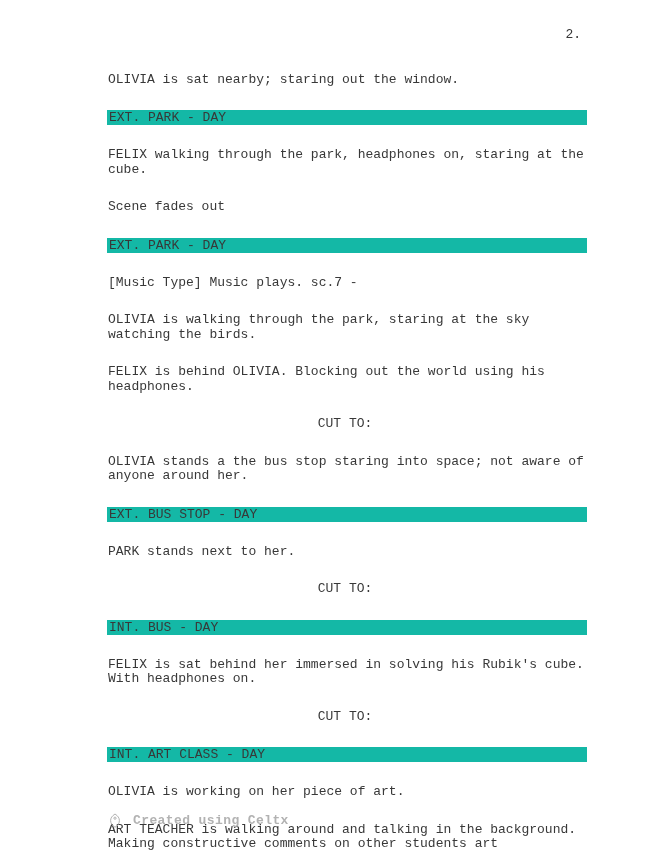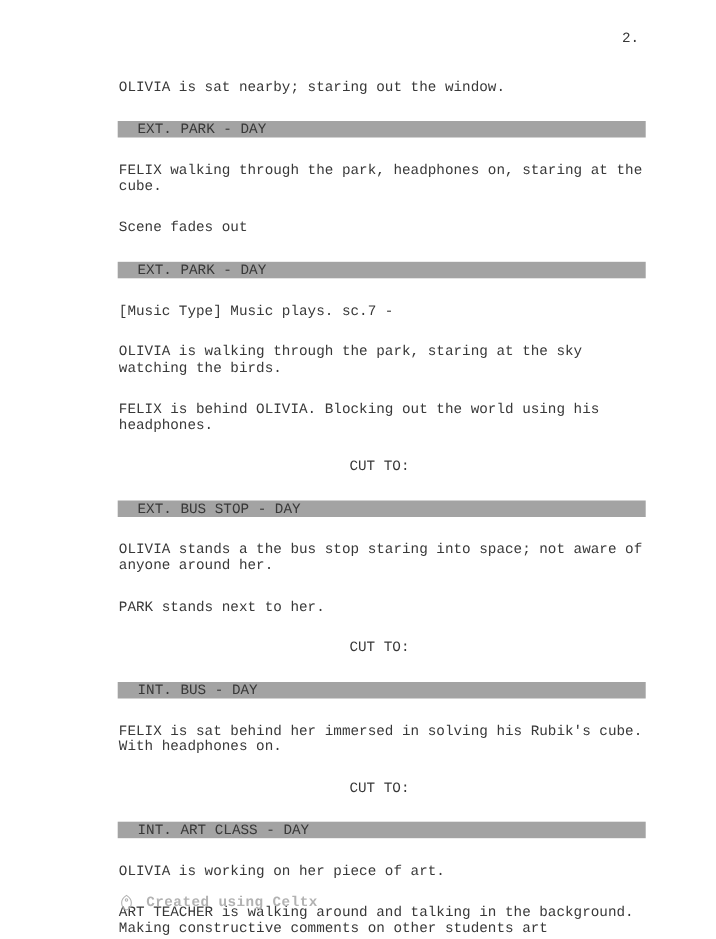--- a/index.html
+++ b/index.html
@@ -29,23 +29,23 @@
     margin-bottom: 30px;
   }
   .block {
     margin-bottom: 13px;
     margin-top: 23px;
   }
   .action {
     white-space: normal;
   }
   .scene-heading {
-    background: #a3a3a3;
+    background: #14b8a6;
     line-height: 15px;
-    padding-left: 18px;
+    padding-left: 2px;
     margin-left: -1px;
   }
   .transition {
     text-align: center;
     padding-right: 5px;
   }
   .footer {
     position: absolute;
     left: 109px;
     top: 813px;
@@ -72,22 +72,22 @@
 
   <div class="block action">OLIVIA is sat nearby; staring out the window.</div>
   <div class="block scene-heading">EXT. PARK - DAY</div>
   <div class="block action">FELIX walking through the park, headphones on, staring at the cube.</div>
   <div class="block action">Scene fades out</div>
   <div class="block scene-heading">EXT. PARK - DAY</div>
   <div class="block action">[Music Type] Music plays. sc.7 -</div>
   <div class="block action">OLIVIA is walking through the park, staring at the sky watching the birds.</div>
   <div class="block action">FELIX is behind OLIVIA. Blocking out the world using his headphones.</div>
   <div class="block transition">CUT TO:</div>
+  <div class="block action">OLIVIA stands a the bus stop staring into space; not aware of anyone around her.</div>
   <div class="block scene-heading">EXT. BUS STOP - DAY</div>
-  <div class="block action">OLIVIA stands a the bus stop staring into space; not aware of anyone around her.</div>
   <div class="block action">PARK stands next to her.</div>
   <div class="block transition">CUT TO:</div>
   <div class="block scene-heading">INT. BUS - DAY</div>
   <div class="block action">FELIX is sat behind her immersed in solving his Rubik's cube. With headphones on.</div>
   <div class="block transition">CUT TO:</div>
   <div class="block scene-heading">INT. ART CLASS - DAY</div>
   <div class="block action">OLIVIA is working on her piece of art.</div>
   <div class="block action">ART TEACHER is walking around and talking in the background. Making constructive comments on other students art</div>
 </div>
 

